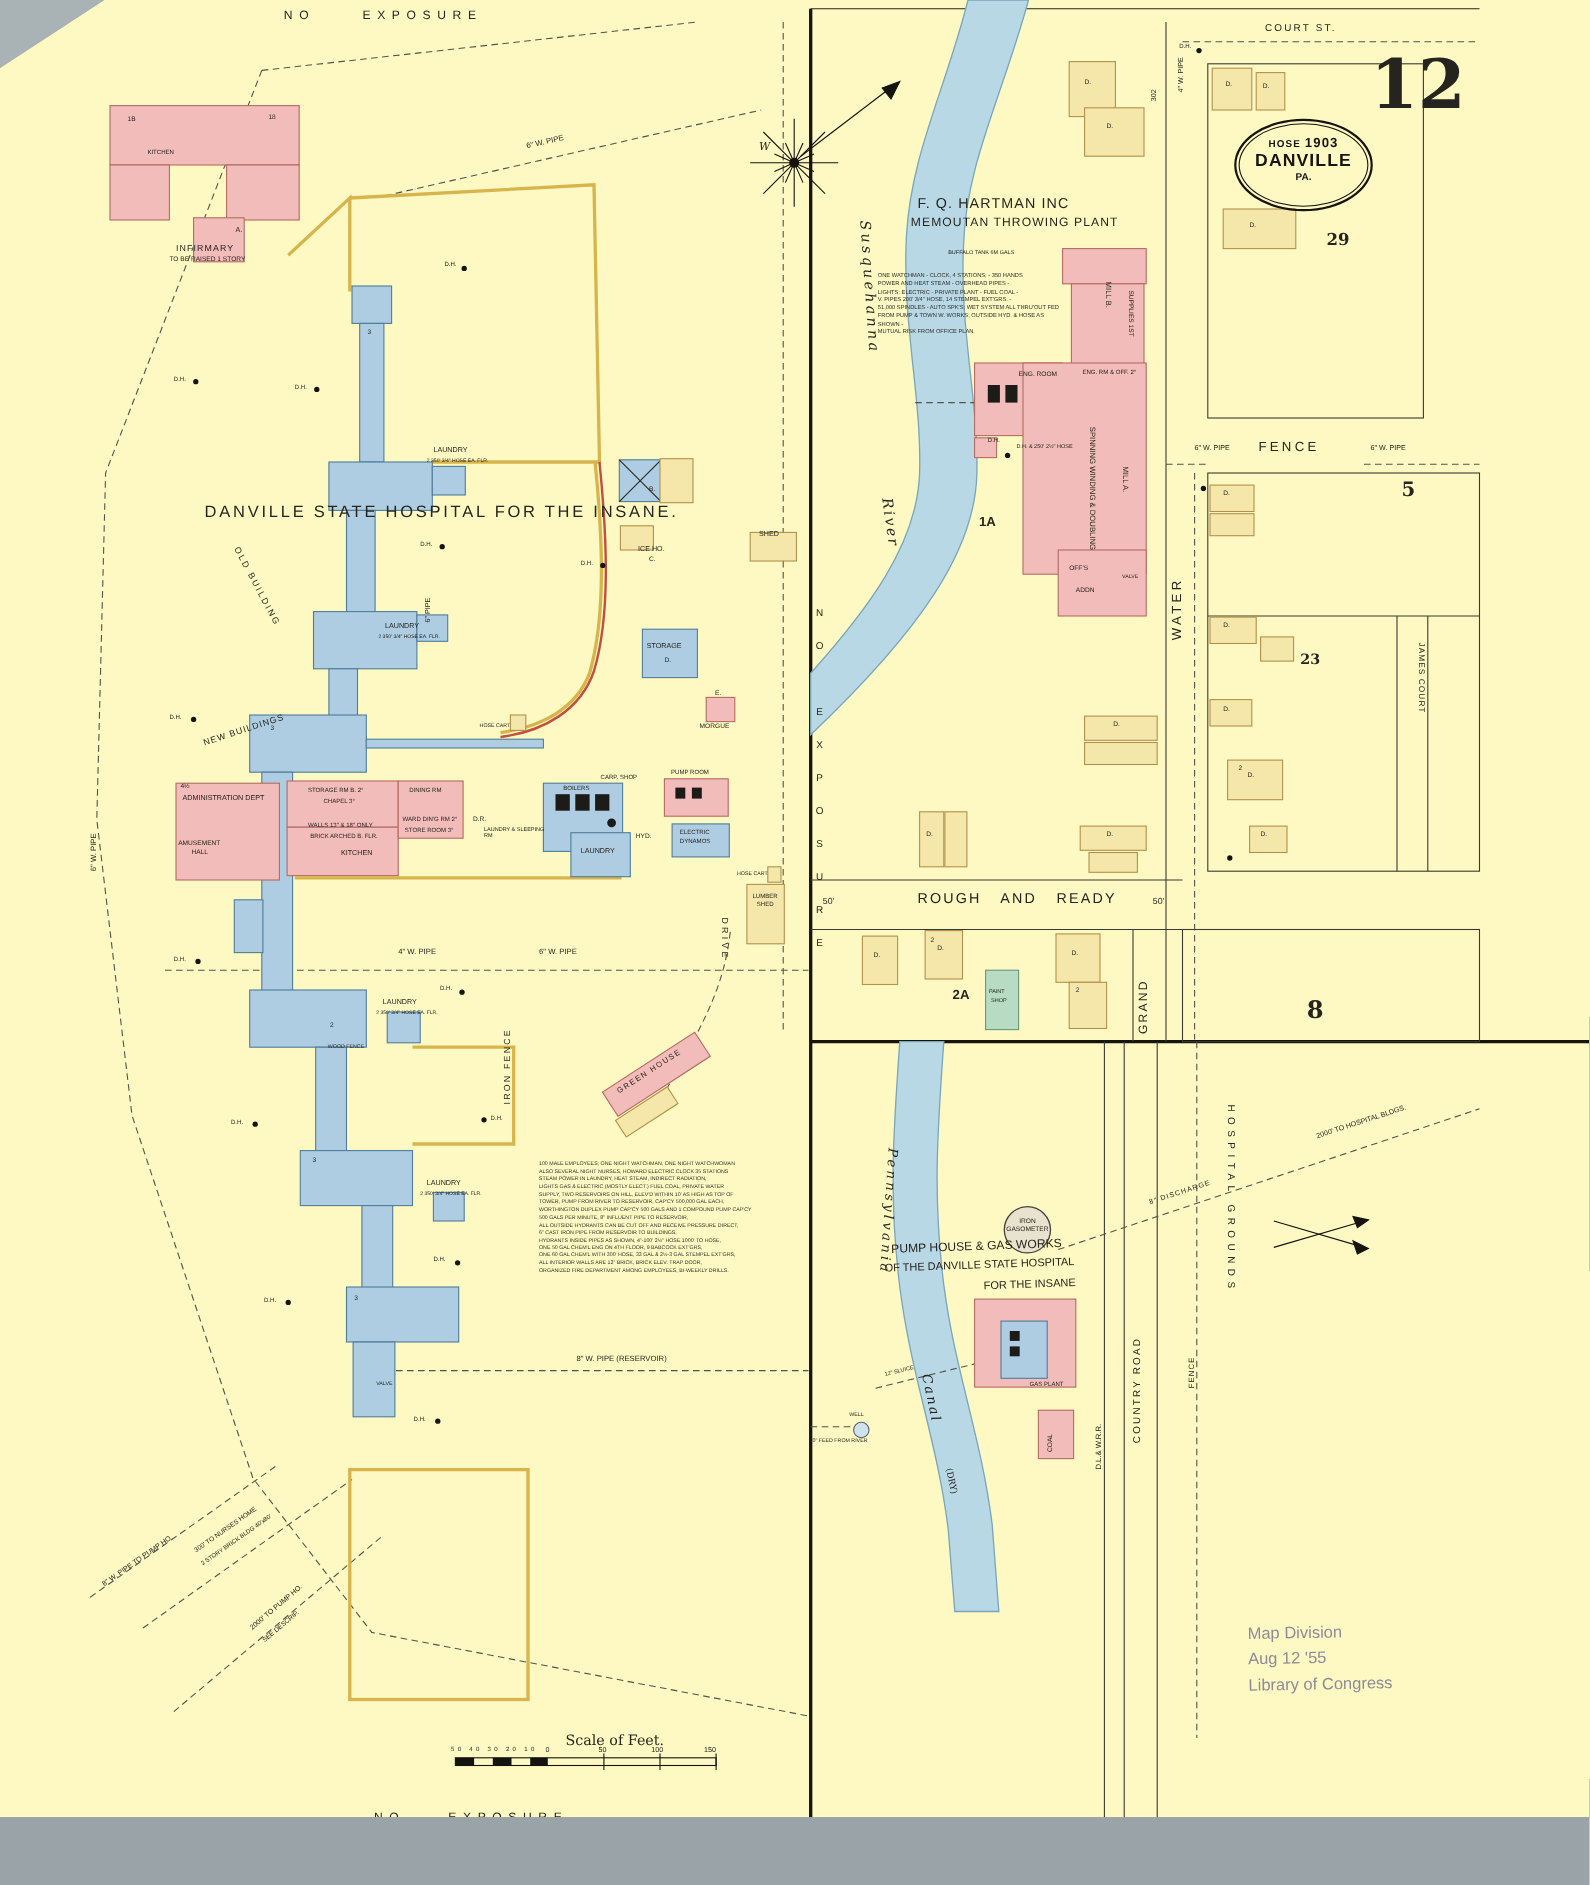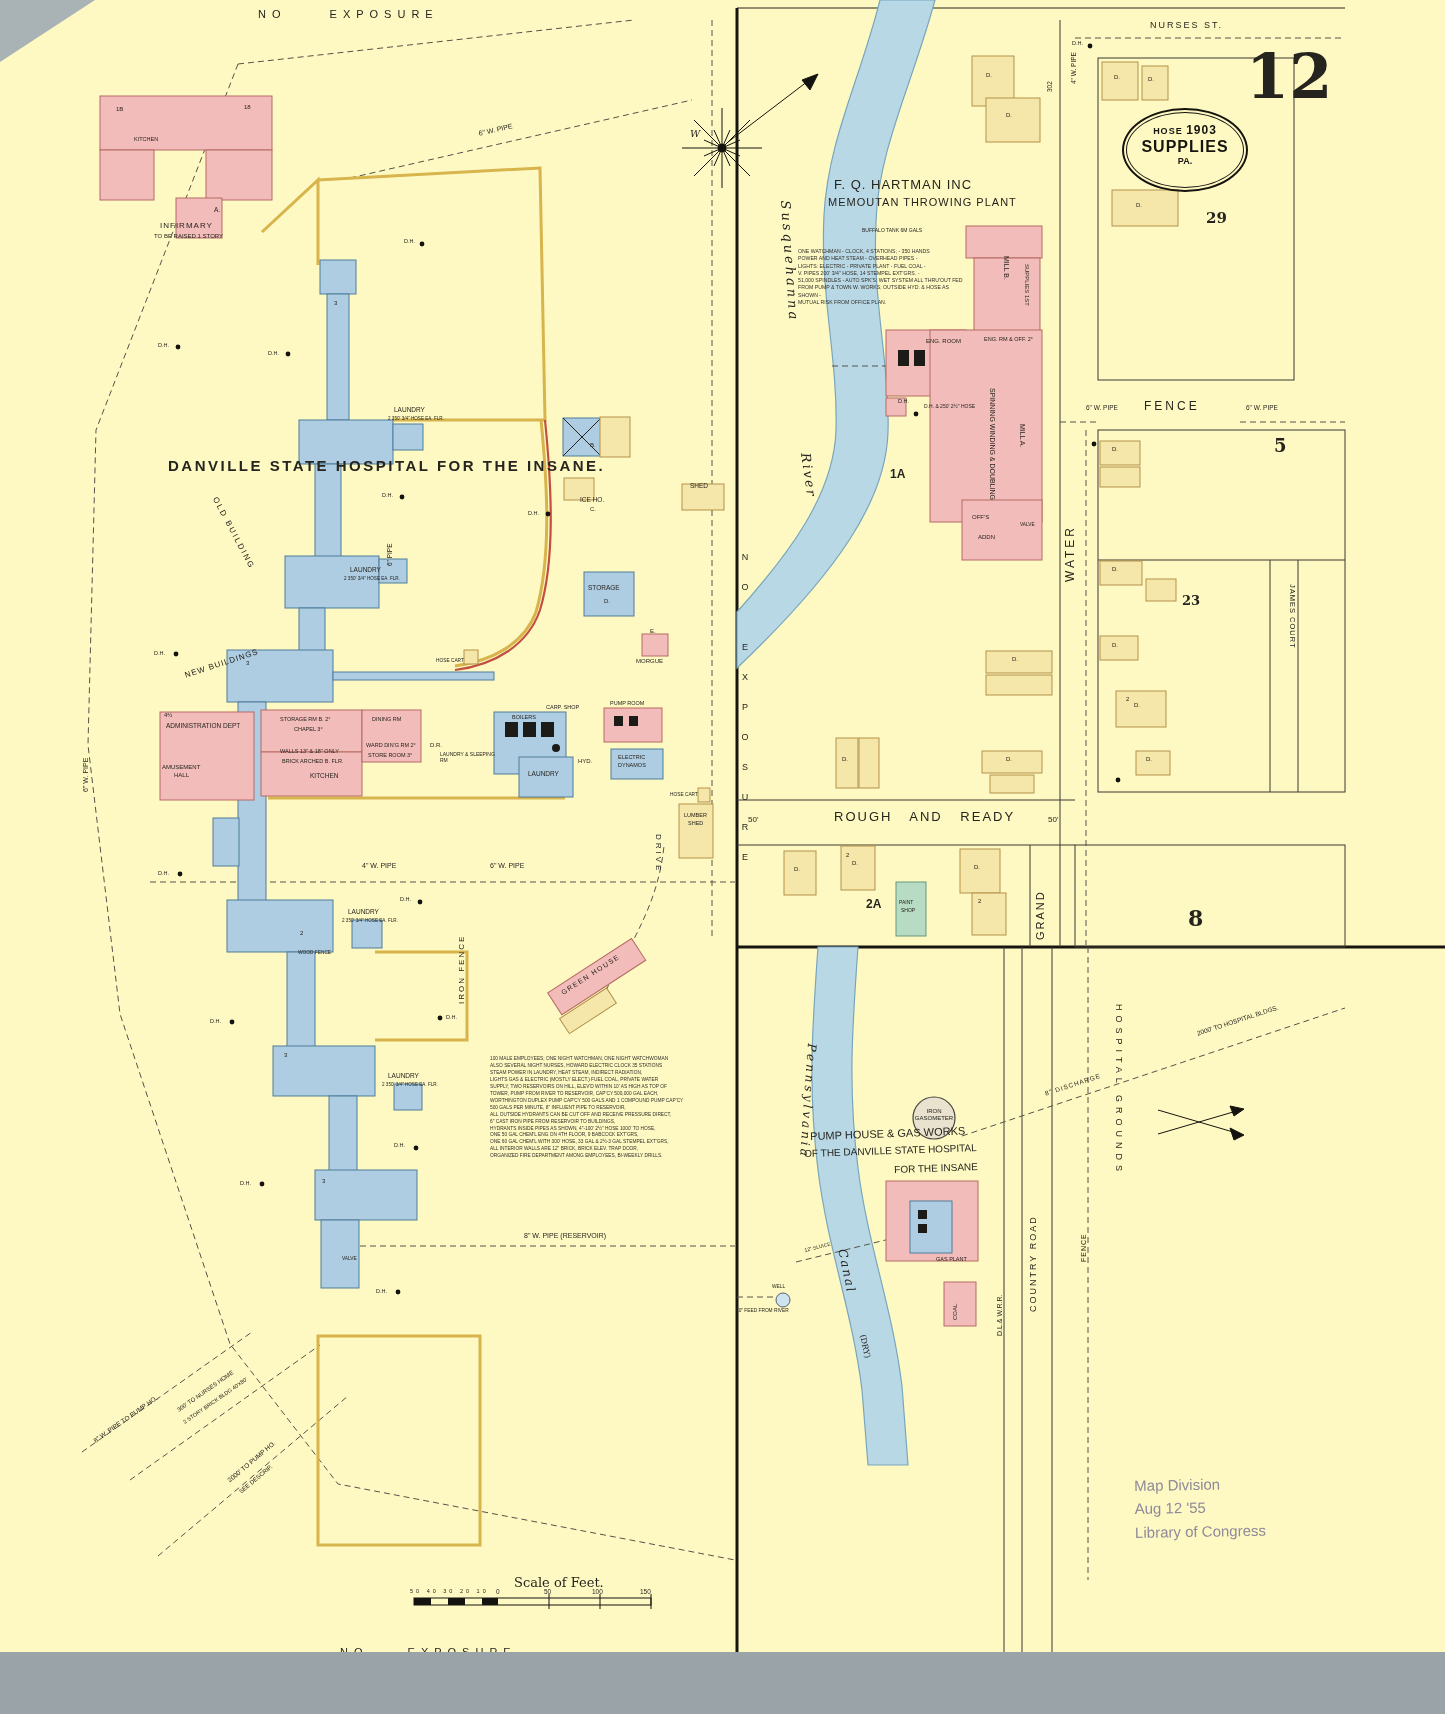--- a/index.html
+++ b/index.html
@@ -268,25 +268,25 @@
     <line x1="651" y1="1594" x2="651" y2="1609" stroke="#15130f"></line>
   </g>
 </svg>
 
 <span class="lbl" style="left:258px;top:8px;font-size:11px;letter-spacing:6px;word-spacing:34px;">NO EXPOSURE</span>
 <span class="lbl it sf" style="left:690px;top:128px;font-size:10px;">W</span>
 <span class="lbl b sf" style="left:1210px;top:42px;font-size:62px;margin-left:36px;">12</span>
 <div class="badge">
   <div class="badge-in">
     <div class="bl1"><span>HOSE</span> <span class="yr">1903</span></div>
-    <div class="bl2">SUPPLIES</div>
+    <div class="bl2">DANVILLE</div>
     <div class="bl3">PA.</div>
   </div>
 </div>
-<span class="lbl" style="left:1150px;top:20px;font-size:9px;letter-spacing:2px;">NURSES ST.</span>
+<span class="lbl" style="left:1150px;top:20px;font-size:9px;letter-spacing:2px;">COURT ST.</span>
 <span class="lbl" style="left:1070px;top:84px;font-size:6.5px;transform:rotate(-90deg);">4" W. PIPE</span>
 <span class="lbl" style="left:1046px;top:92px;font-size:6.5px;transform:rotate(-90deg);">302</span>
 
 <span class="lbl b sf" style="left:1206px;top:210px;font-size:15px;">29</span>
 <span class="lbl b sf" style="left:1274px;top:436px;font-size:18px;">5</span>
 <span class="lbl b sf" style="left:1182px;top:594px;font-size:13px;">23</span>
 <span class="lbl b sf" style="left:1188px;top:906px;font-size:22px;">8</span>
 <span class="lbl b" style="left:890px;top:468px;font-size:12px;">1A</span>
 <span class="lbl b" style="left:866px;top:898px;font-size:12px;">2A</span>
 
@@ -361,21 +361,21 @@
 <span class="lbl" style="left:158px;top:870px;font-size:5.5px;">D.H.</span>
 <span class="lbl" style="left:400px;top:896px;font-size:5.5px;">D.H.</span>
 <span class="lbl" style="left:210px;top:1018px;font-size:5.5px;">D.H.</span>
 <span class="lbl" style="left:446px;top:1014px;font-size:5.5px;">D.H.</span>
 <span class="lbl" style="left:394px;top:1142px;font-size:5.5px;">D.H.</span>
 <span class="lbl" style="left:240px;top:1180px;font-size:5.5px;">D.H.</span>
 <span class="lbl" style="left:376px;top:1288px;font-size:5.5px;">D.H.</span>
 <span class="lbl" style="left:1072px;top:40px;font-size:5.5px;">D.H.</span>
 <span class="lbl" style="left:898px;top:398px;font-size:5.5px;">D.H.</span>
 
-<span class="lbl" style="left:168px;top:458px;font-size:15px;letter-spacing:2.5px;font-weight:bold;">DANVILLE STATE HOSPITAL FOR THE INSANE.</span>
+<span class="lbl" style="left:186px;top:458px;font-size:15px;letter-spacing:2.5px;">DANVILLE STATE HOSPITAL FOR THE INSANE.</span>
 <span class="lbl" style="left:160px;top:222px;font-size:8px;letter-spacing:1px;">INFIRMARY</span>
 <span class="lbl" style="left:154px;top:233px;font-size:6px;">TO BE RAISED 1 STORY</span>
 <span class="lbl" style="left:134px;top:136px;font-size:5.5px;">KITCHEN</span>
 <span class="lbl" style="left:116px;top:106px;font-size:6px;">1B</span>
 <span class="lbl" style="left:244px;top:104px;font-size:6px;">18</span>
 <span class="lbl" style="left:214px;top:206px;font-size:6.5px;">A.</span>
 <span class="lbl" style="left:218px;top:496px;font-size:8px;letter-spacing:2px;transform:rotate(62deg);">OLD BUILDING</span>
 <span class="lbl" style="left:184px;top:672px;font-size:8px;letter-spacing:1px;transform:rotate(-18deg);">NEW BUILDINGS</span>
 <span class="lbl" style="left:166px;top:722px;font-size:6.5px;">ADMINISTRATION DEPT</span>
 <span class="lbl" style="left:162px;top:764px;font-size:6px;">AMUSEMENT</span>

